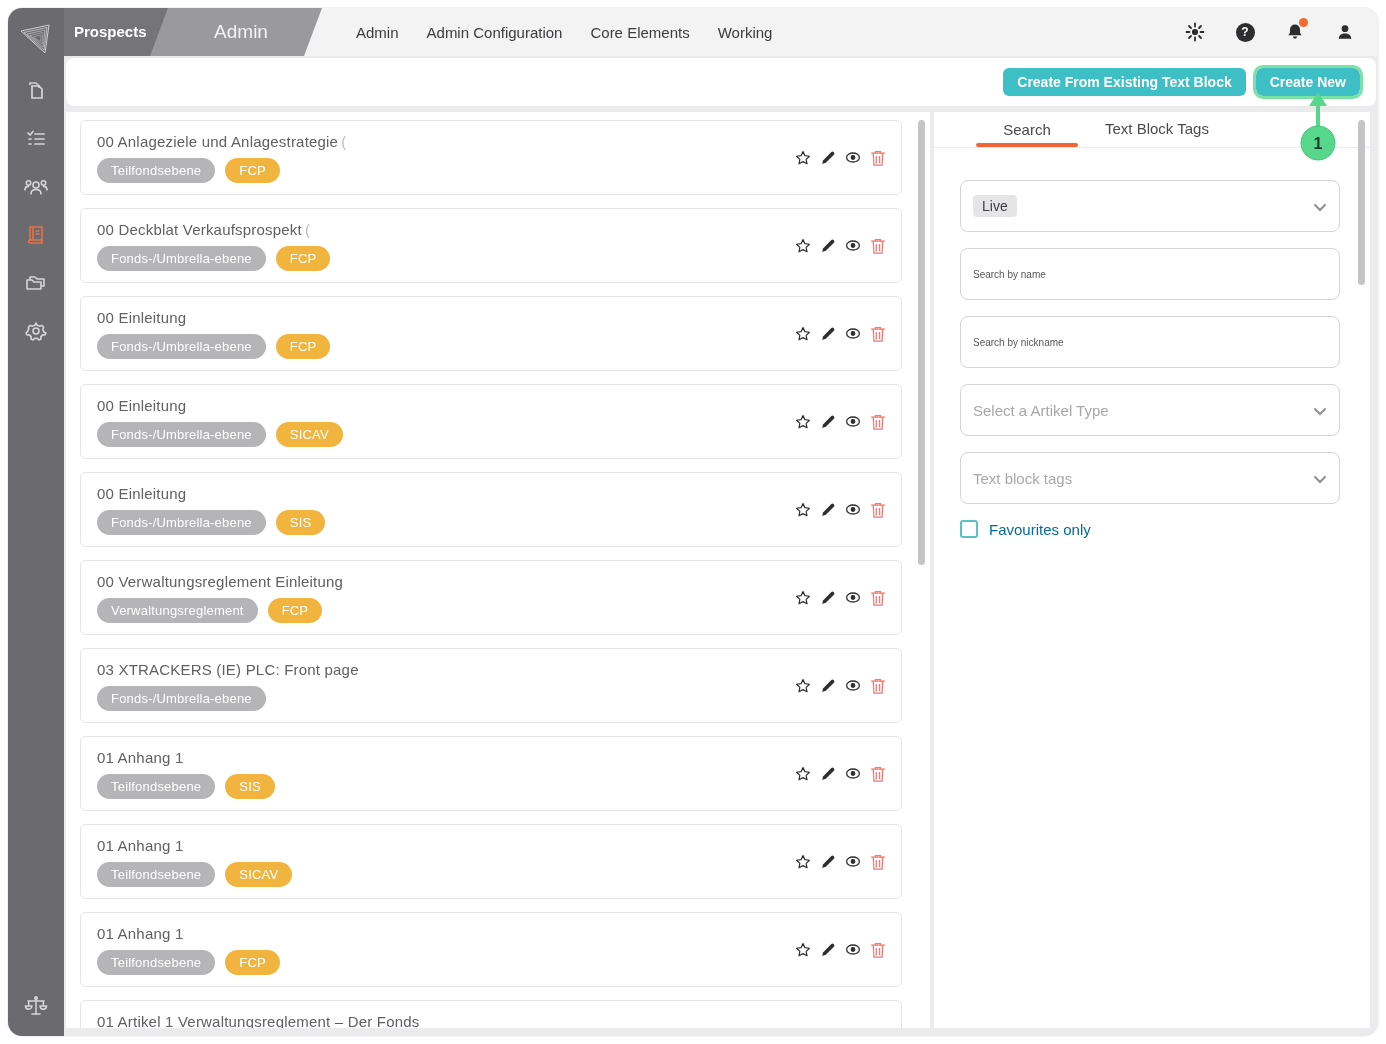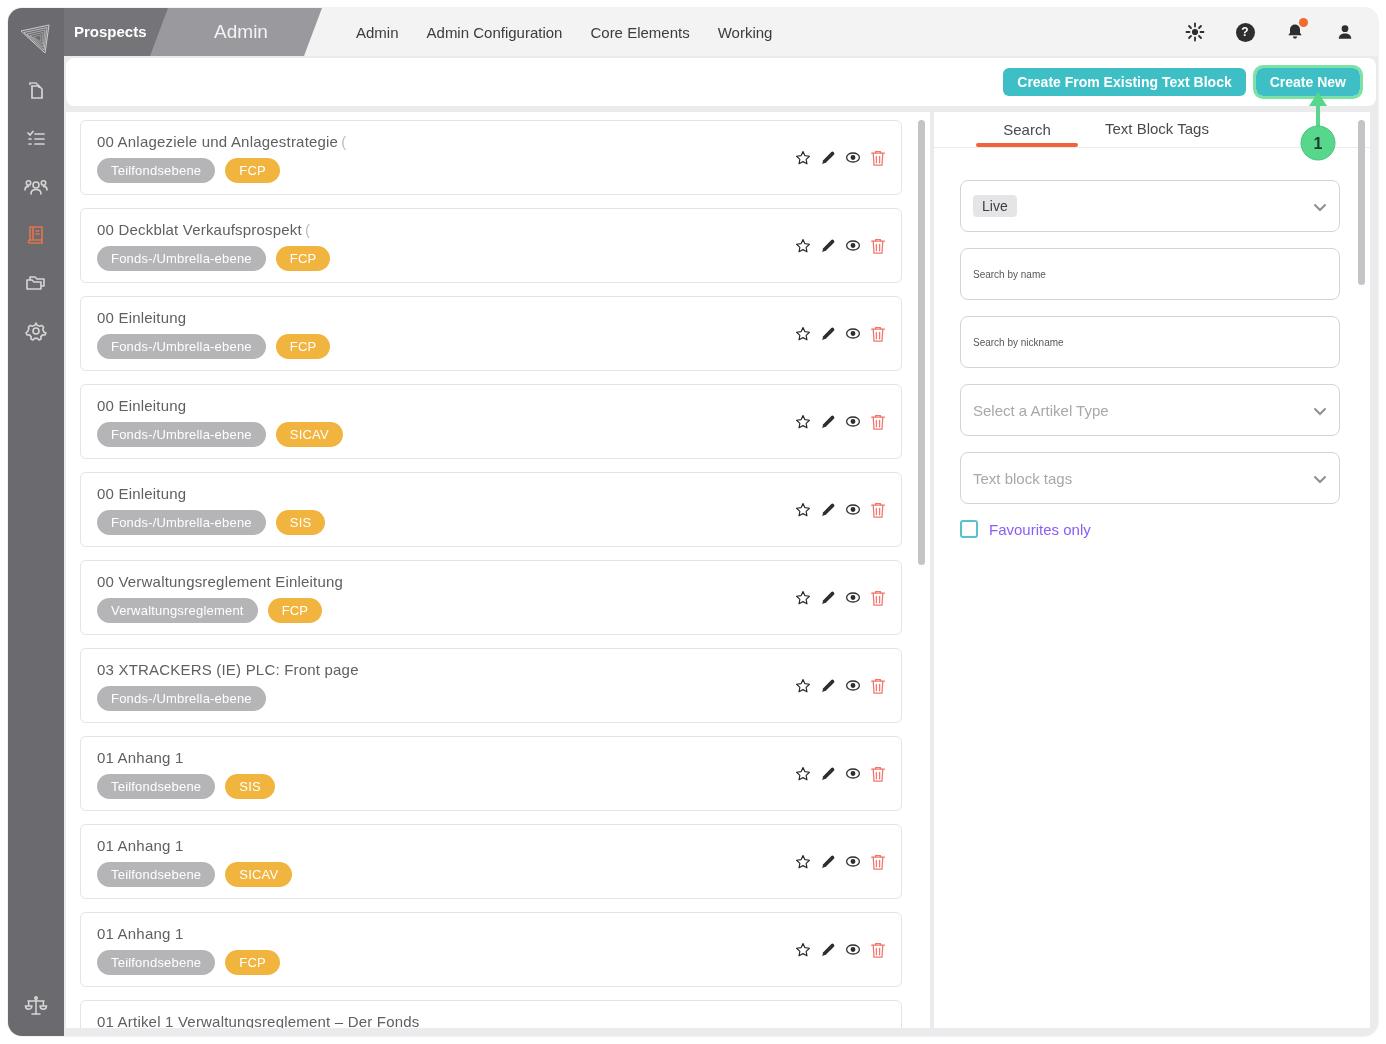--- a/index.html
+++ b/index.html
@@ -64,21 +64,21 @@
   .rp-form { padding:32px 30px 0 26px; }
   .field { width:380px; height:52px; border:1px solid #d4d4d6; border-radius:8px; margin-bottom:16px; display:flex; align-items:center; padding:0 12px; font-size:15px; background:#fff; }
   .field input { border:none; outline:none; width:100%; font-family:inherit; font-size:10px; color:#0369a1; background:transparent; }
   .field input::placeholder { color:#58585b; opacity:1; }
   .select { justify-content:space-between; cursor:pointer; }
   .select .ph { color:#a8a8ab; }
   .chip { background:#e5e5e7; color:#414144; border-radius:4px; padding:3px 9px; font-size:14px; }
   .chev { color:#8f8f92; flex-shrink:0; }
   .fav-row { display:flex; align-items:center; margin-top:4px; }
   .checkbox { width:18px; height:18px; border:2px solid #57c2c7; border-radius:3px; background:#fff; cursor:pointer; }
-  .fav-label { margin-left:11px; font-size:15px; color:#8b5cf6; }
+  .fav-label { margin-left:11px; font-size:15px; color:#0369a1; }
 
   
   .anno { position:absolute; left:1226px; top:34px; width:56px; height:72px; pointer-events:none; z-index:5; }
 </style>
 </head>
 <body>
 
 <div class="app">
 
   <aside class="sidebar">

